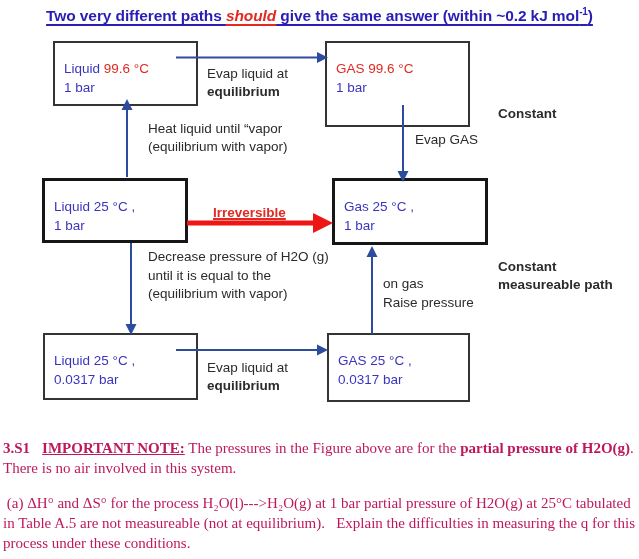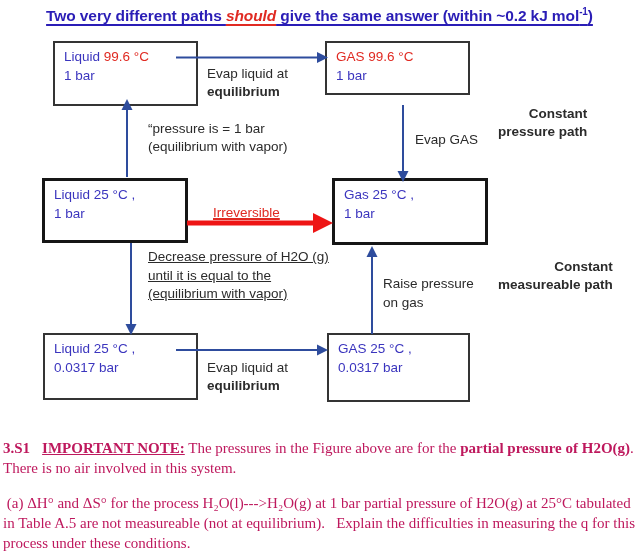--- a/index.html
+++ b/index.html
@@ -20,32 +20,32 @@
   .title sup{font-size:10px;}
   .diagram{position:absolute;top:0;left:0;width:639px;height:432px;}
   .arrows{position:absolute;top:0;left:0;pointer-events:none;}
   .arrows .ln{stroke:var(--arrow_blue);stroke-width:2;fill:none;}
   .arrows .hd{fill:var(--arrow_blue);stroke:none;}
   .arrows .lnr{stroke:var(--arrow_red);stroke-width:5;fill:none;}
   .arrows .hdr{fill:var(--arrow_red);stroke:none;}
   .box{
     position:absolute;box-sizing:border-box;background:#fff;
     border:2px solid var(--border_dark);
-    padding:4px 9px;font-size:13.5px;line-height:19px;color:var(--text_blue);
+    padding:16px 9px;font-size:13.5px;line-height:19px;color:var(--text_blue);
   }
   .box.thick{border-width:3px;border-color:#161616;}
   .temp-red{color:var(--text_red);}
   .lbl{position:absolute;font-size:13.5px;line-height:18px;color:var(--text_black);}
   .lbl .bold{font-weight:bold;}
-  .lbl.bold{font-weight:bold;text-align:right;}
+  .lbl.bold{font-weight:bold;}
   .lbl.decrease{line-height:18.5px;}
   .lbl.raise{line-height:19px;}
   .lbl.cpath{line-height:18px;font-size:13.5px;}
   .irrev{
-    position:absolute;font-size:13.5px;font-weight:normal;color:var(--text_red);
+    position:absolute;font-size:13.5px;font-weight:bold;color:var(--text_red);
     text-decoration:underline;text-decoration-thickness:1.5px;text-align:right;
   }
   .notes{
     position:absolute;left:3px;top:438px;width:634px;
     font-family:"Liberation Serif","DejaVu Serif",serif;
     font-size:15px;line-height:20px;color:#be185d;
   }
   .notes p{margin:0;white-space:pre-wrap;}
   .notes .p2{margin-top:15px;}
   .notes b{font-weight:bold;}
@@ -57,21 +57,21 @@
 
 <div class="title"><span>Two very different paths </span><span class="should">should</span><span> give the same answer (within ~0.2 kJ mol</span><sup>-1</sup><span>)</span></div>
 
 <div class="diagram">
 
   <div class="box" style="left:53px;top:41px;width:145px;height:65px;">
     <div><span>Liquid</span><span class="temp-red"> 99.6 °C</span></div>
     <div>1 bar</div>
   </div>
 
-  <div class="box" style="left:325px;top:41px;width:145px;height:54px;">
+  <div class="box" style="left:325px;top:41px;width:145px;height:86px;">
     <div><span class="temp-red">GAS</span><span class="temp-red"> 99.6 °C</span></div>
     <div>1 bar</div>
   </div>
 
   <div class="box thick" style="left:42px;top:178px;width:146px;height:65px;">
     <div><span>Liquid</span><span> 25 °C ,</span></div>
     <div>1 bar</div>
   </div>
 
   <div class="box thick" style="left:332px;top:178px;width:156px;height:67px;">
@@ -119,44 +119,43 @@
       <polygon class="hd" points="317,344.5 328,350 317,355.5"></polygon>
     </g>
   </svg>
 
   <div class="lbl" style="left:207px;top:65px;">
     <div>Evap liquid at</div>
     <div class="bold">equilibrium</div>
   </div>
 
   <div class="lbl" style="left:148px;top:120px;">
-    <div>“pressure is = 1 bar</div>
+    <div>Heat liquid until “vapor</div>
     <div>(equilibrium with vapor)</div>
   </div>
 
   <div class="lbl" style="left:415px;top:131px;">
     <div>Evap GAS</div>
   </div>
 
   <div class="lbl bold cpath" style="left:498px;top:105px;">
     <div>Constant</div>
-    <div>pressure path</div>
   </div>
 
   <div class="irrev" style="left:213px;top:205px;">Irreversible</div>
 
-  <div class="lbl decrease" style="left:148px;top:248px;text-decoration:underline;">
+  <div class="lbl decrease" style="left:148px;top:248px;">
     <div>Decrease pressure of H2O (g)</div>
     <div>until it is equal to the</div>
     <div>(equilibrium with vapor)</div>
   </div>
 
   <div class="lbl raise" style="left:383px;top:274px;">
+    <div>on gas</div>
     <div>Raise pressure</div>
-    <div>on gas</div>
   </div>
 
   <div class="lbl bold cpath" style="left:498px;top:258px;">
     <div>Constant</div>
     <div>measureable path</div>
   </div>
 
   <div class="lbl" style="left:207px;top:359px;">
     <div>Evap liquid at</div>
     <div class="bold">equilibrium</div>

